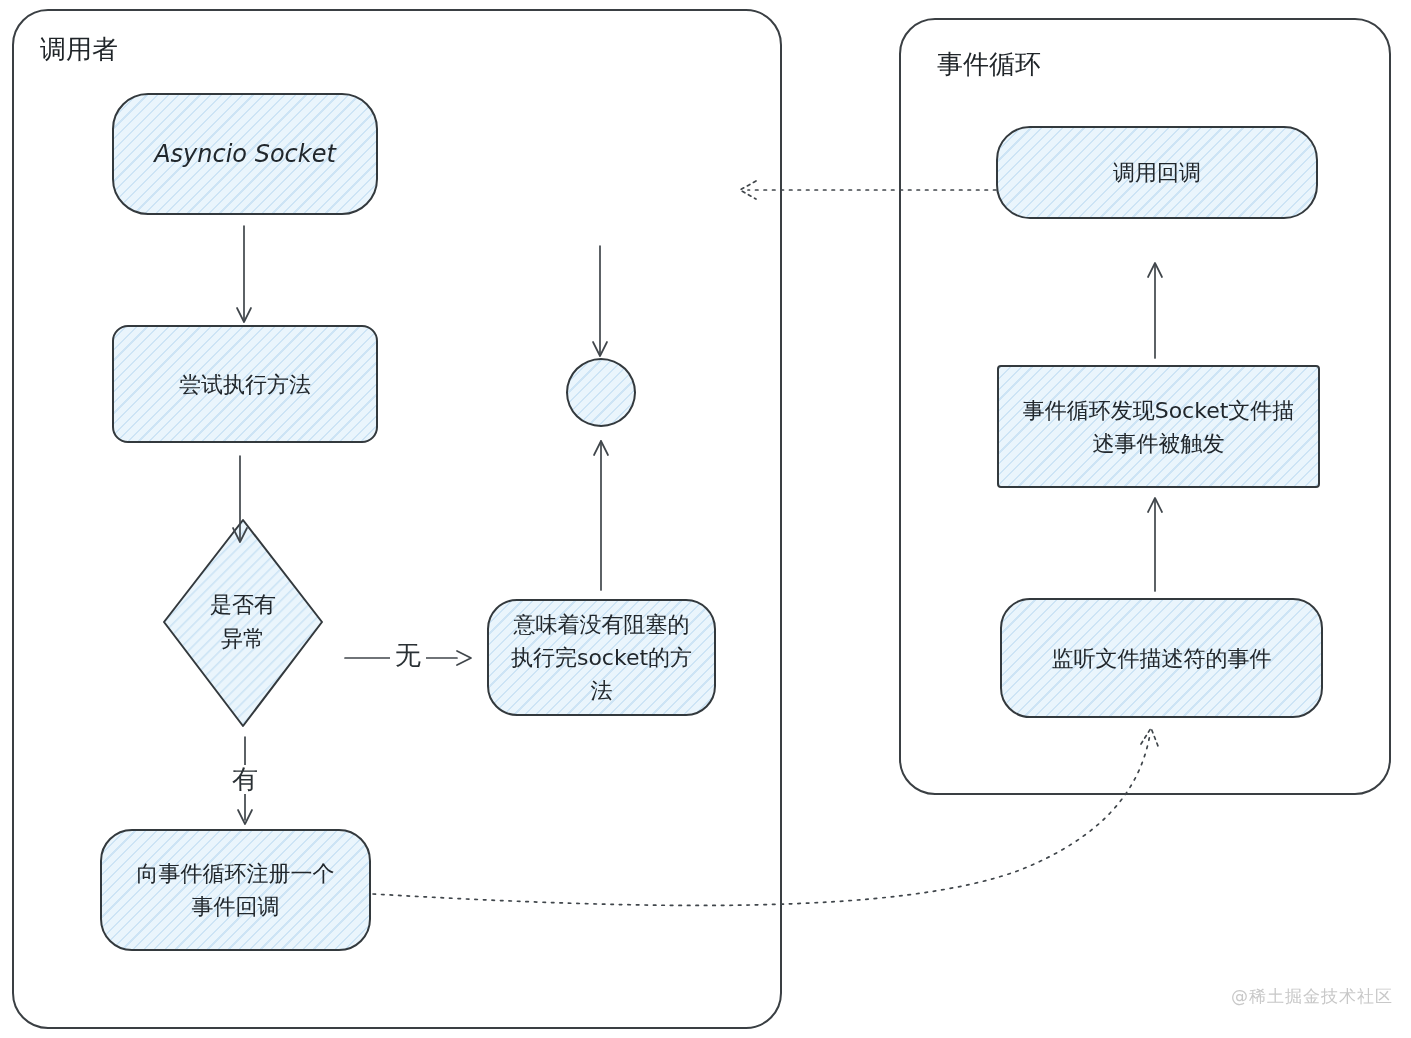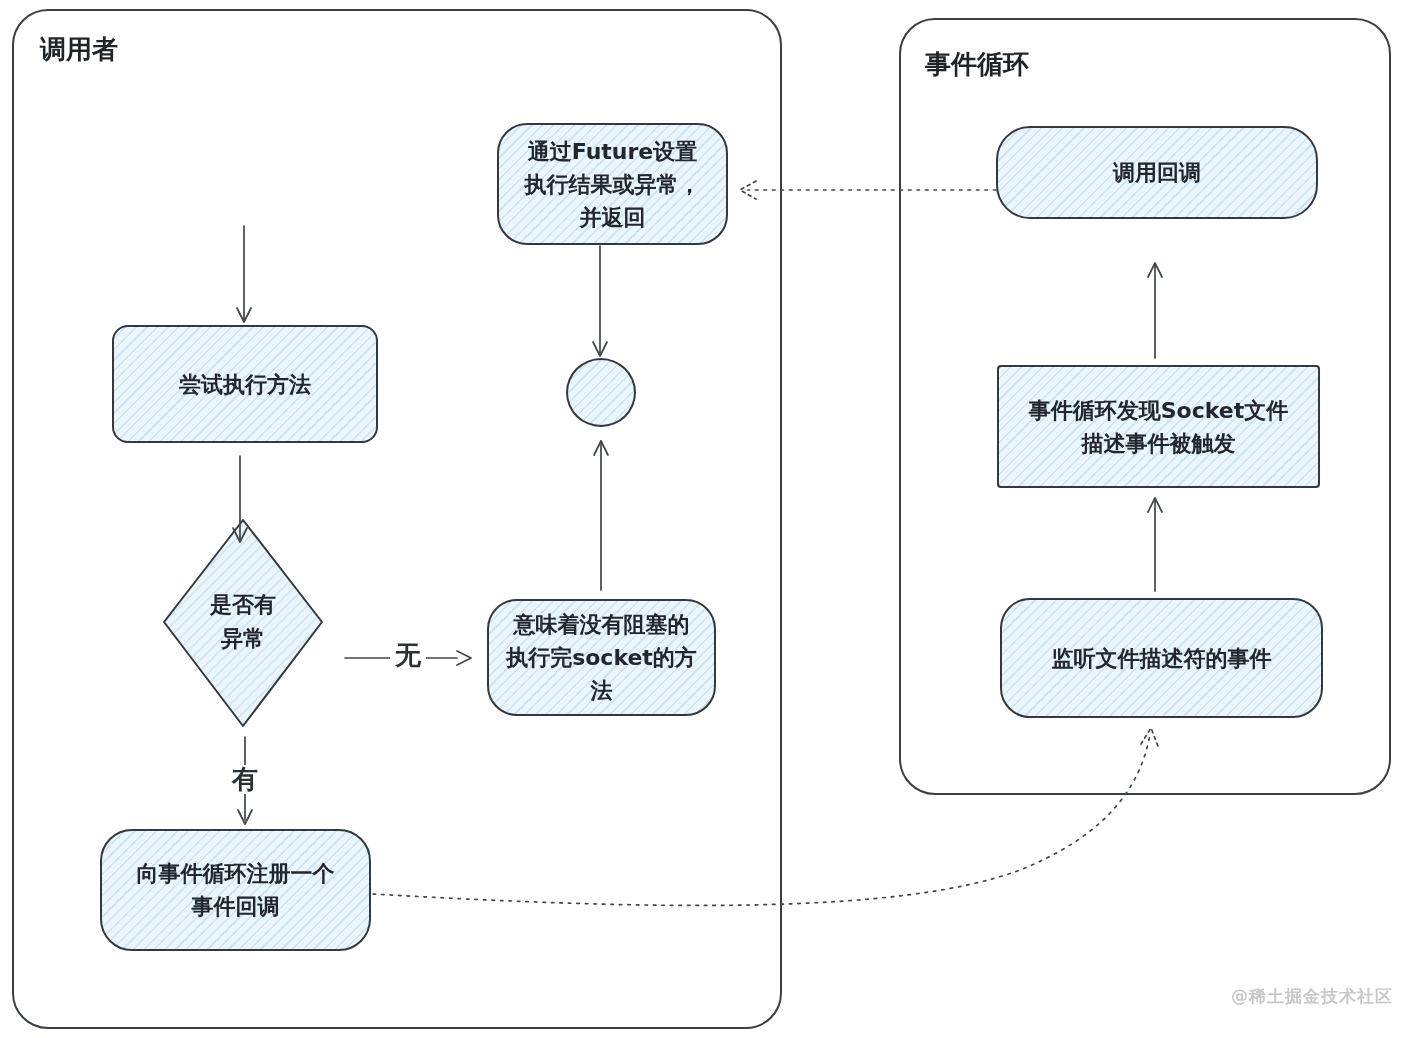--- a/index.html
+++ b/index.html
@@ -4,21 +4,20 @@
 <style>
   html, body { margin: 0; padding: 0; background: #ffffff; }
   #canvas {
     position: relative;
     width: 1411px;
     height: 1038px;
     background: #ffffff;
     font-family: "DejaVu Sans", "Liberation Sans", sans-serif;
     color: #21272c;
     overflow: hidden;
-    font-weight: bold;
   }
   .container {
     position: absolute;
     border: 2px solid #3a3f43;
     border-radius: 36px;
     background: transparent;
   }
   .container-title {
     position: absolute;
     font-size: 26px;
@@ -78,21 +77,21 @@
 </head>
 <body>
 
 <div id="canvas">
 
   <section class="container" style="left:12px; top:9px; width:766px; height:1016px;">
     <div class="container-title" style="left:26px; top:21px;">调用者</div>
   </section>
 
   <section class="container" style="left:899px; top:18px; width:488px; height:773px;">
-    <div class="container-title" style="left:24px; top:27px;">事件循环</div>
+    <div class="container-title" style="left:36px; top:27px;">事件循环</div>
   </section>
 
   <svg class="connectors" viewBox="0 0 1411 1038">
     <defs>
       <pattern id="hatch" width="7.5" height="7.5" patternUnits="userSpaceOnUse" patternTransform="rotate(45)">
         <rect width="7.5" height="7.5" fill="#eaf5fc"></rect>
         <rect width="1.6" height="7.5" fill="#cde4f5"></rect>
       </pattern>
     </defs>
 
@@ -147,30 +146,30 @@
         <polyline points="756,181 740,190 756,199" stroke-dasharray="3 4"></polyline>
       </g>
 
       <g>
         <path d="M373 894 C650 910 900 915 1020 870 C1100 838 1140 792 1150 734" stroke-dasharray="2.5 6"></path>
         <polyline points="1141,744 1151,728 1158,746" stroke-dasharray="3 4"></polyline>
       </g>
     </g>
   </svg>
 
+  <div class="node latin" style="left:112px; top:93px; width:266px; height:122px; border-radius:36px;">Asyncio Socket</div>
 
   <div class="node" style="left:112px; top:325px; width:266px; height:118px; border-radius:16px;">尝试执行方法</div>
 
   <div class="diamond-label">是否有异常</div>
 
   <div class="node" style="left:100px; top:829px; width:271px; height:122px; border-radius:32px; padding:0 25px;">向事件循环注册一个事件回调</div>
 
   <div class="node" style="left:487px; top:599px; width:229px; height:117px; border-radius:30px; padding:0 16px;">意味着没有阻塞的执行完socket的方法</div>
 
-  <div class="node" style="left:497px; top:123px; width:231px; height:122px; border-radius:30px; padding:0 18px;">通过Future设置执行结果或异常，并返回</div>
 
   <div class="node circle" style="left:566px; top:358px; width:70px; height:69px;"></div>
 
   <div class="edge-label" style="left:408px; top:641px;">无</div>
   <div class="edge-label" style="left:245px; top:765px;">有</div>
 
   <div class="node" style="left:996px; top:126px; width:322px; height:93px; border-radius:34px;">调用回调</div>
 
   <div class="node" style="left:997px; top:365px; width:323px; height:123px; border-radius:4px; padding:0 23px;">事件循环发现Socket文件描述事件被触发</div>
 

